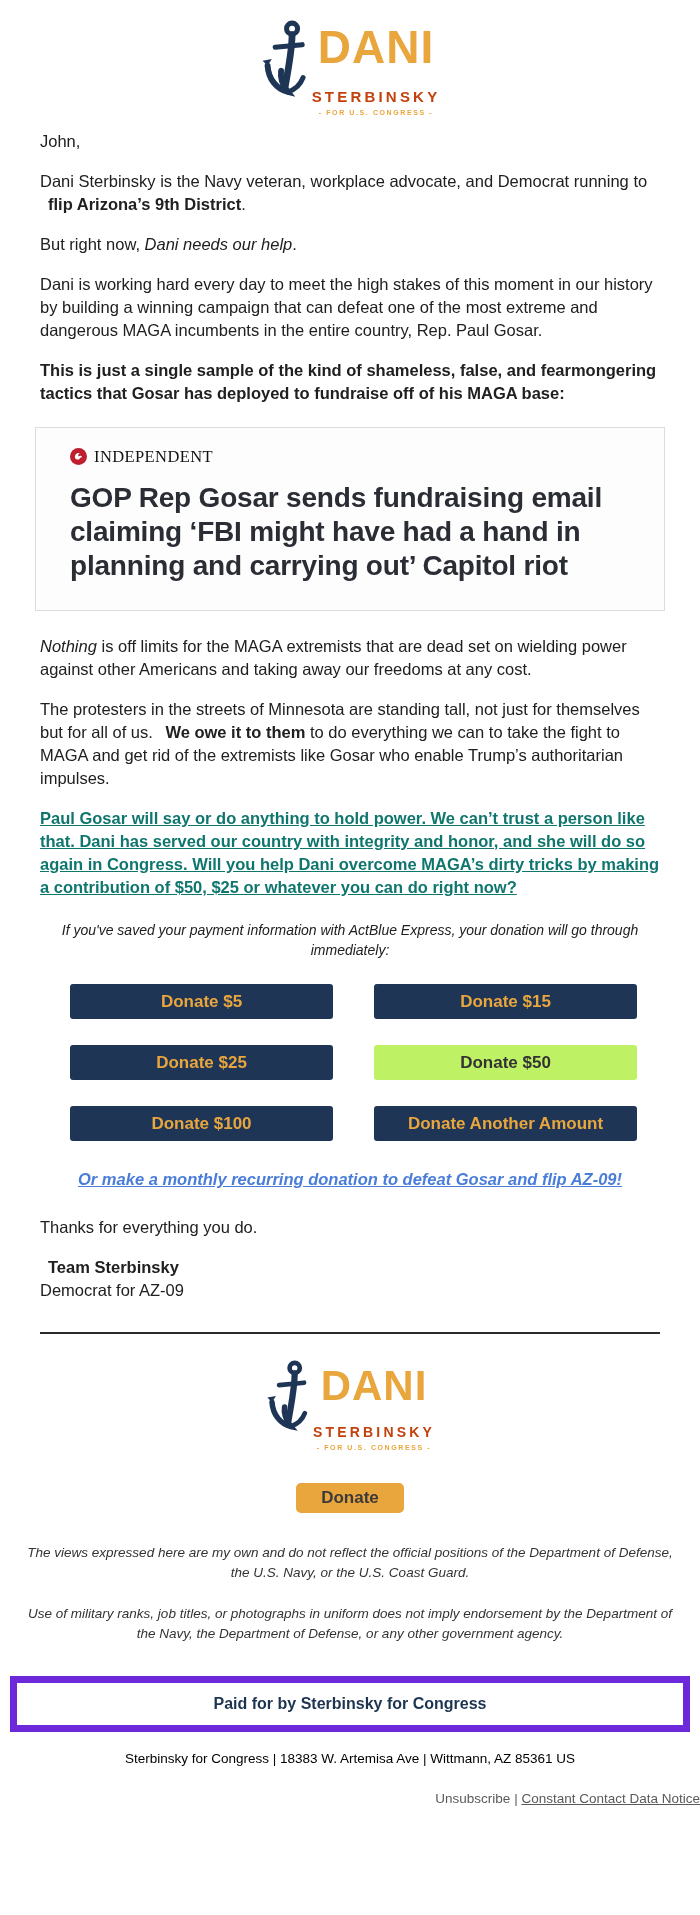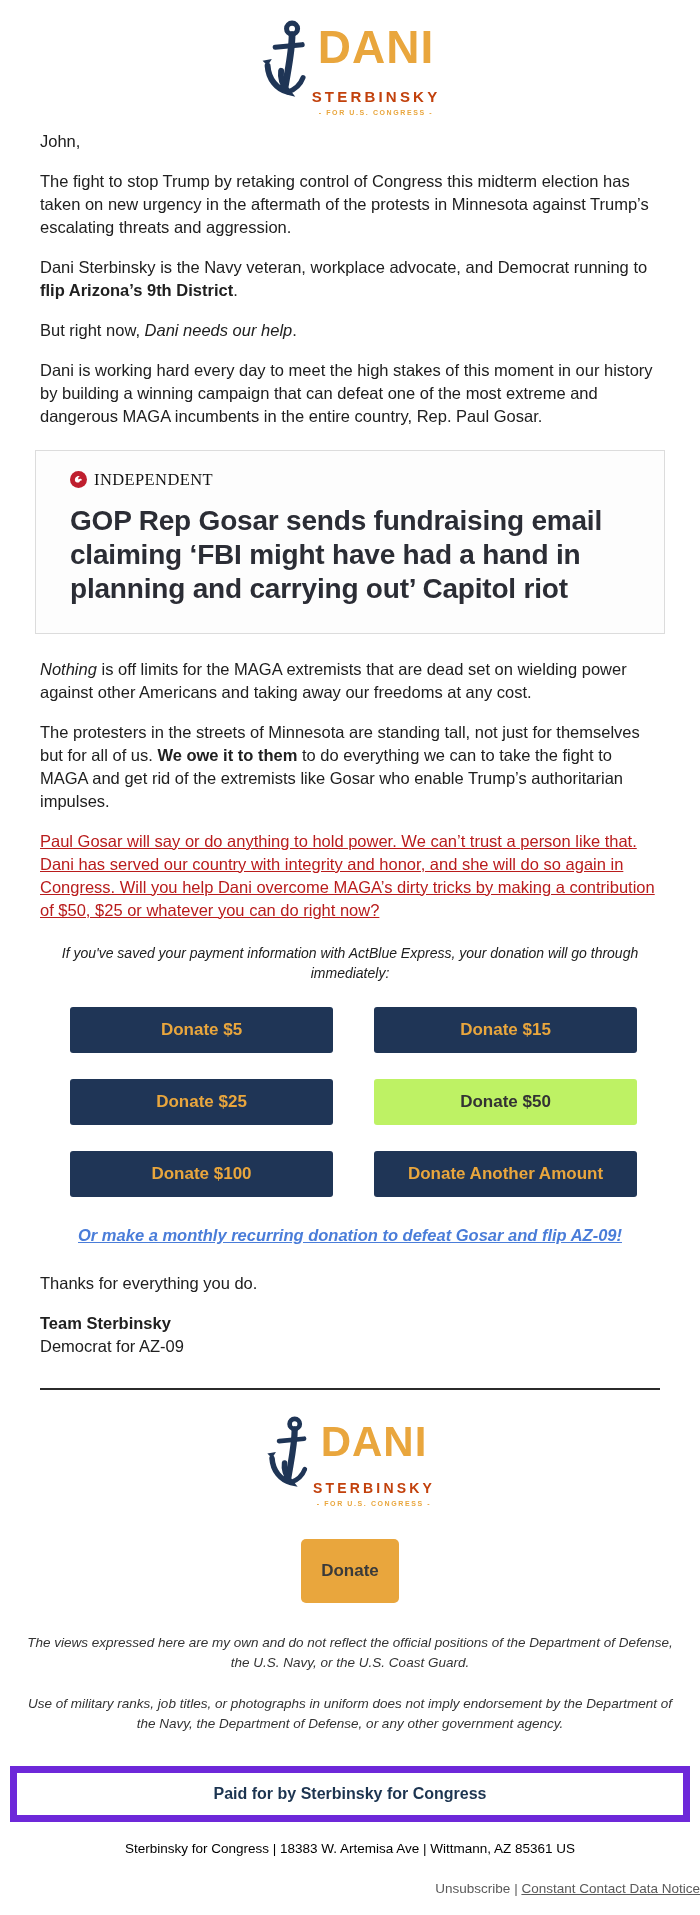--- a/index.html
+++ b/index.html
@@ -12,47 +12,47 @@
   .logo-text{display:flex;flex-direction:column;align-items:center;margin-left:-2px;}
   .logo-dani{font-size:46px;font-weight:800;color:#e9a63d;line-height:0.95;letter-spacing:1px;margin-top:10px;}
   .logo-last{font-size:15px;font-weight:700;color:#c2410c;letter-spacing:3.2px;margin-top:18px;}
   .logo-tag{font-size:7px;font-weight:700;color:#e9a63d;letter-spacing:1.6px;margin-top:4px;}
   .logo-small .logo-dani{font-size:42px;}
   .logo-small .logo-last{font-size:14px;}
 
   
   .content{padding:8px 40px 0;font-size:16.5px;line-height:23px;}
   .content p{margin:0 0 17px;}
-  .b{font-weight:700;}
+  .b{font-weight:700;margin-left:8px;}
   .i{font-style:italic;}
 
   
   .article-card{margin:22px -5px 24px;border:1px solid #dcdcdc;background:#fdfdfd;padding:17px 34px 27px;}
   .indy-row{display:flex;align-items:center;gap:7px;}
   .indy-badge{width:17px;height:17px;border-radius:50%;background:#bf1e2e;display:flex;align-items:center;justify-content:center;flex:0 0 auto;}
   .indy-name{font-family:"Liberation Serif",serif;font-size:16.5px;color:#121212;letter-spacing:0.4px;}
   .headline{font-size:28px;line-height:34px;font-weight:700;color:#2b2d35;letter-spacing:-0.2px;margin-top:13px;}
 
   
-  .cta-link{color:#b91c1c;font-weight:400;text-decoration:underline;cursor:pointer;}
+  .cta-link{color:#0f766e;font-weight:700;text-decoration:underline;cursor:pointer;}
   .monthly-link{display:block;text-align:center;color:#4a7dd9;font-weight:700;font-style:italic;text-decoration:underline;font-size:16.5px;margin:27px 0 25px;cursor:pointer;}
 
   .actblue-note{font-style:italic;text-align:center;font-size:14px;line-height:20px;margin:21px 18px 0;}
 
   
   .btn-grid{display:grid;grid-template-columns:1fr 1fr;column-gap:41px;row-gap:26px;margin:24px 23px 0 30px;}
-  .btn{height:46px;display:flex;align-items:center;justify-content:center;border-radius:3px;font-weight:700;font-size:17px;cursor:pointer;}
+  .btn{height:35px;display:flex;align-items:center;justify-content:center;border-radius:3px;font-weight:700;font-size:17px;cursor:pointer;}
   .btn-navy{background:#1f3556;color:#e9a63d;}
   .btn-gold{background:#bef264;color:#333333;}
 
   .signoff{margin-top:4px;}
   .sep{border:none;border-top:2px solid #2b2b2b;margin:30px 0 6px;}
 
   
-  .donate-big{display:block;margin:26px auto 30px;background:#e9a63d;color:#3a3a3a;font-weight:700;font-size:17px;width:98px;padding:22px 0;text-align:center;border-radius:5px;cursor:pointer;}
+  .donate-big{display:block;margin:26px auto 30px;background:#e9a63d;color:#3a3a3a;font-weight:700;font-size:17px;width:108px;padding:5px 0;text-align:center;border-radius:5px;cursor:pointer;}
   .disclaimer{font-style:italic;text-align:center;font-size:13.5px;color:#333;line-height:20px;margin:0 26px 21px;}
   .paidfor-box{border:7px solid #6d28d9;margin:32px 10px 0;padding:12px 0;text-align:center;font-weight:700;font-size:16px;color:#1c3450;}
   .address-line{text-align:center;font-size:13.5px;color:#000000;margin:19px 0 0;}
   .unsub-line{text-align:right;font-size:13.5px;color:#5a5a5a;margin:25px 0 20px;}
   .unsub-link{color:#5a5a5a;text-decoration:none;cursor:pointer;}
   .notice-link{color:#5a5a5a;text-decoration:underline;cursor:pointer;}
 </style>
 </head>
 <body>
 
@@ -75,28 +75,28 @@
         <span class="logo-last">STERBINSKY</span>
         <span class="logo-tag">- FOR U.S. CONGRESS -</span>
       </span>
     </div>
   </div>
 
   <div class="content">
 
     <p>John,</p>
 
-    <p>The fight to stop Trump by retaking control of Congress this midterm election has taken on new urgency in the aftermath of the protests in Minnesota against Trump’s escalating threats and aggression.</p>
 
     <p><span>Dani Sterbinsky is the Navy veteran, workplace advocate, and Democrat running to </span><span class="b">flip Arizona’s 9th District</span><span>.</span></p>
 
     <p><span>But right now, </span><span class="i">Dani needs our help</span><span>.</span></p>
 
     <p>Dani is working hard every day to meet the high stakes of this moment in our history by building a winning campaign that can defeat one of the most extreme and dangerous MAGA incumbents in the entire country, Rep. Paul Gosar.</p>
 
+    <p class="b">This is just a single sample of the kind of shameless, false, and fearmongering tactics that Gosar has deployed to fundraise off of his MAGA base:</p>
 
     <div class="article-card">
       <div class="indy-row">
         <span class="indy-badge">
           <svg width="11" height="11" viewBox="0 0 16 16">
             <path d="M3 10 C2 6 5 2 10 3 C8 4 7 6 8 8 C10 6 13 7 13 9 C11 9 10 10 9 12 C7 13 4 12 3 10 Z" fill="#ffffff"></path>
           </svg>
         </span>
         <span class="indy-name">INDEPENDENT</span>
       </div>

